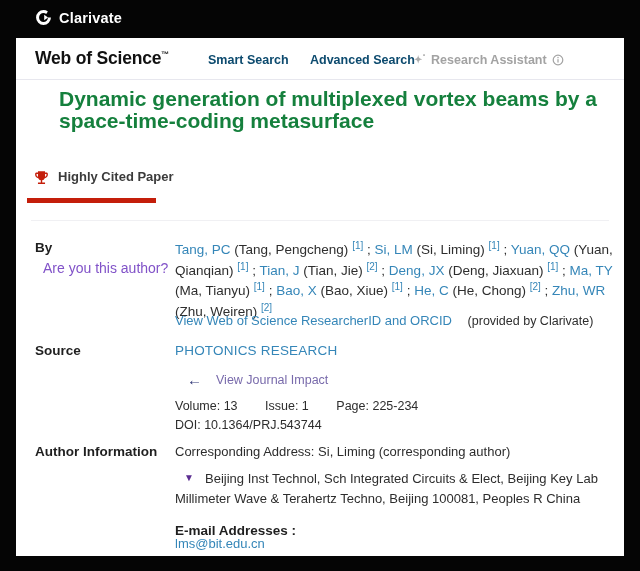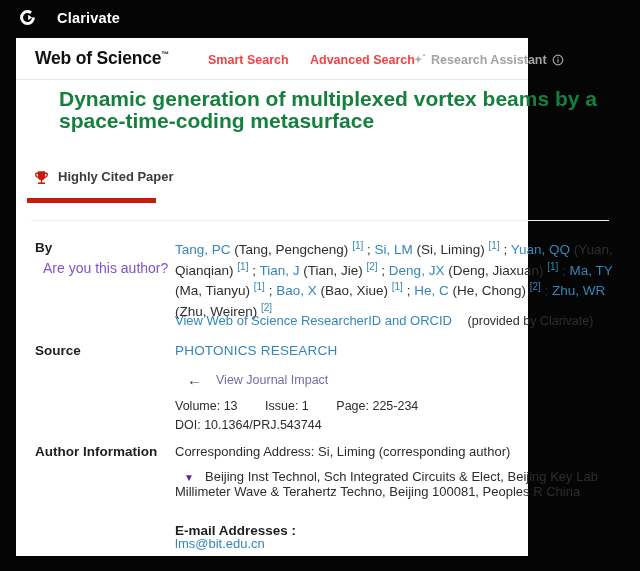--- a/index.html
+++ b/index.html
@@ -5,32 +5,32 @@
   * { margin:0; padding:0; box-sizing:border-box; }
   html,body { width:640px; height:571px; }
   body {
     background:#050505;
     font-family:"Liberation Sans", sans-serif;
     position:relative;
     overflow:hidden;
   }
   
   .topbar { position:absolute; left:0; top:0; width:640px; height:38px; background:#050505; }
-  .brand { position:absolute; left:19px; top:9px; display:flex; align-items:center; gap:21px; }
+  .brand { position:absolute; left:35px; top:9px; display:flex; align-items:center; gap:7px; }
   .brand-icon { width:17px; height:17px; display:block; }
   .brand-name { color:#ffffff; font-size:14.5px; font-weight:700; letter-spacing:.2px; }
 
   
-  .panel { position:absolute; left:16px; top:38px; width:512px; height:518px; background:#ffffff; }
+  .panel { position:absolute; left:16px; top:38px; width:608px; height:518px; background:#ffffff; }
 
   
   .hdr { position:absolute; left:0; top:0; width:100%; height:42px; border-bottom:1px solid #e7e7ee; }
   .wos-logo { position:absolute; left:19px; top:10px; font-size:17.5px; font-weight:700; color:#111; letter-spacing:-.2px; }
   .wos-tm { font-size:8px; vertical-align:super; font-weight:700; }
-  .nav-item { position:absolute; top:15px; font-size:12.5px; font-weight:700; color:#ef4444; cursor:pointer; white-space:nowrap; }
+  .nav-item { position:absolute; top:15px; font-size:12.5px; font-weight:700; color:#0c4a6e; cursor:pointer; white-space:nowrap; }
   .nav-smart { left:192px; }
   .nav-adv { left:294px; }
   .nav-ra { left:398px; color:#a3a3a3; font-weight:600; display:flex; align-items:center; gap:5px; }
   .sparkle { font-size:10px; color:#ababab; position:relative; top:-1px; }
   .sparkle::after { content:"·"; font-size:11px; position:relative; top:-4px; left:0px; }
   .info-ic { width:12px; height:12px; display:inline-block; }
 
   
   .title { position:absolute; left:19px; top:50px; width:590px; font-size:21px; line-height:22px; font-weight:700; color:#15803d;margin-left:24px; }
 
@@ -57,21 +57,21 @@
   .journal-link { position:absolute; left:159px; top:305px; font-size:13.5px; color:#3586b8; letter-spacing:.2px; cursor:pointer; }
   .impact-row { position:absolute; left:171px; top:333px; display:flex; align-items:center; gap:14px; }
   .back-arrow { color:#2f3676; font-size:15px; font-weight:700; cursor:pointer; }
   .impact-link { color:#786aab; font-size:12.5px; cursor:pointer; }
 
   .vol-row { position:absolute; left:159px; top:361px; font-size:12.5px; color:#2d2d2d; }
   .vol-row span { margin-right:24px; }
   .doi-row { position:absolute; left:159px; top:380px; font-size:12.5px; color:#2d2d2d; }
 
   .corr-row { position:absolute; left:159px; top:406px; font-size:13px; color:#2d2d2d; white-space:nowrap; }
-  .addr-block { position:absolute; left:159px; top:431px; width:456px; font-size:13px; line-height:15px; color:#2d2d2d; text-indent:30px; }
+  .addr-block { position:absolute; left:159px; top:431px; width:456px; font-size:13px; line-height:20px; color:#2d2d2d; text-indent:30px; }
   .addr-tri { position:absolute; left:168px; top:434px; font-size:10px; color:#5b2d91; text-indent:0; cursor:pointer; }
   .email-label { position:absolute; left:159px; top:477px; font-size:13.5px; font-weight:700; color:#1f1f1f;margin-top:8px; }
   .email-link { position:absolute; left:159px; top:498px; font-size:13px; color:#3586b8; cursor:pointer; }
 </style>
 </head>
 <body>
 
 <div class="topbar">
   <div class="brand">
     <svg class="brand-icon" viewBox="0 0 24 24">

